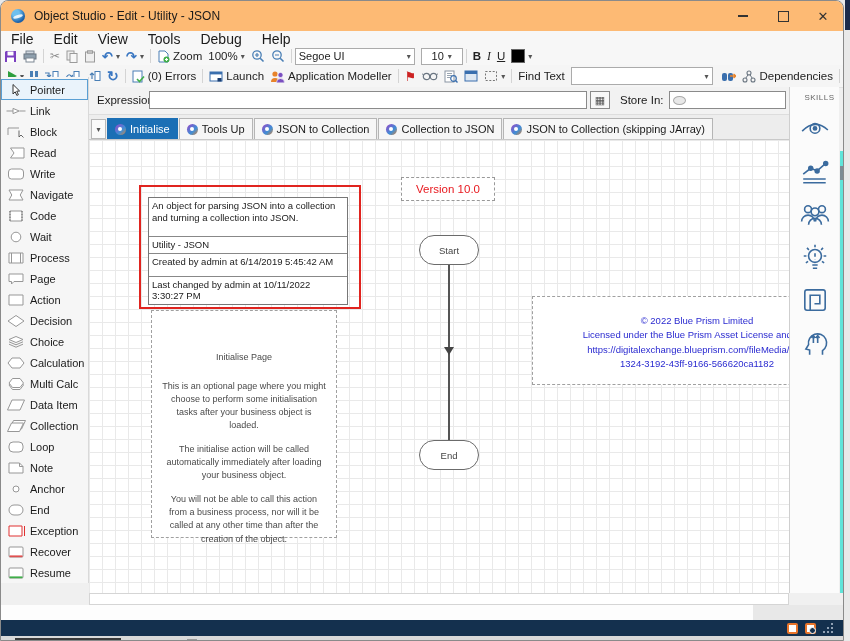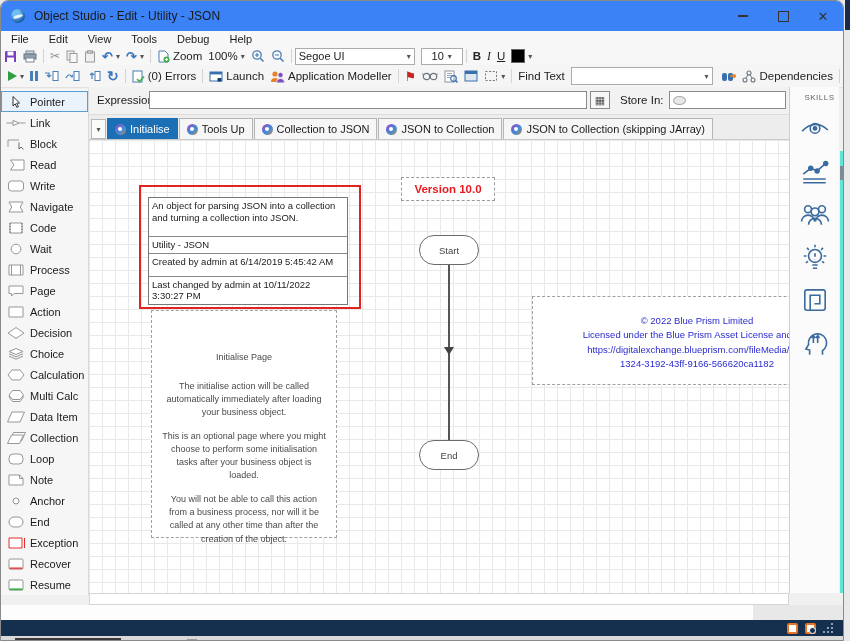--- a/index.html
+++ b/index.html
@@ -2,53 +2,53 @@
 <html><head>
 <meta charset="utf-8">
 <style>
   html,body{margin:0;padding:0;width:850px;height:641px;overflow:hidden;background:#e9e9e9;
     font-family:"Liberation Sans",sans-serif;-webkit-font-smoothing:antialiased;}
   .window{position:absolute;left:0;top:0;width:844px;height:641px;background:#f0f0f0;
     border:1px solid #8a8a8a;border-radius:8px 8px 0 0;box-sizing:border-box;overflow:hidden;}
   .behind-frag{position:absolute;left:845px;top:0;width:5px;height:30px;background:#1b2a4a;}
 
   
-  .titlebar{position:absolute;left:0;top:0;width:100%;height:30px;background:#3b82f6;display:flex;align-items:center;}
+  .titlebar{position:absolute;left:0;top:0;width:100%;height:30px;background:#fdba74;display:flex;align-items:center;}
   .app-icon{width:14px;height:14px;border-radius:50%;margin-left:10px;
     background:radial-gradient(circle at 35% 30%,#6fc0ef 0 25%,#1b5fa8 70%);position:relative;}
   .app-icon:after{content:"";position:absolute;left:2px;top:6px;width:10px;height:3px;border-radius:50%;background:rgba(255,255,255,.85);transform:rotate(-18deg);}
   .title-text{font-size:12px;color:#1a1a1a;margin-left:9px;}
   .win-controls{margin-left:auto;display:flex;height:100%;}
   .win-btn{width:40px;height:100%;display:flex;align-items:center;justify-content:center;color:#333;font-size:13px;}
   .min-glyph{width:10px;height:1.5px;background:#333;}
   .max-glyph{width:9px;height:9px;border:1.4px solid #333;}
 
   
-  .menubar{position:absolute;left:0;top:30px;width:100%;height:16px;background:#f7f7f7;display:flex;align-items:center;font-size:11px;color:#1a1a1a;}
+  .menubar{position:absolute;left:0;top:30px;width:100%;height:16px;background:#f7f7f7;display:flex;align-items:center;font-size:14px;color:#1a1a1a;}
   .menu-item{padding:0 10px;}
 
   
   .toolbar1{position:absolute;left:0;top:46px;width:100%;height:18px;background:#f7f7f7;display:flex;align-items:center;font-size:11.5px;color:#222;}
   .toolbar2{position:absolute;left:0;top:64px;width:100%;height:22px;background:#f5f5f5;display:flex;align-items:center;font-size:11.5px;color:#222;border-bottom:1px solid #e2e2e2;}
   .sep{width:1px;height:14px;background:#d4d4d4;margin:0 3px;flex:none;}
   .tb-btn{display:flex;align-items:center;gap:3px;padding:0 3px;height:100%;flex:none;}
   .caret{font-size:8px;color:#555;}
   .glyph-blue{color:#3a77c2;font-weight:bold;font-size:13px;line-height:1;}
   .glyph-gray{color:#8a8a8a;font-size:12px;line-height:1;}
   .combo{background:#fff;border:1px solid #ababab;height:15px;display:flex;align-items:center;font-size:11px;padding:0 3px;gap:4px;color:#222;}
   .swatch{width:12px;height:12px;background:#000;border:1px solid #666;}
   .play-tri{width:0;height:0;border-left:9px solid #2e9e3e;border-top:5.5px solid transparent;border-bottom:5.5px solid transparent;}
   .pause-bars{display:flex;gap:2px;}
   .pause-bars i{display:block;width:3px;height:10px;background:#4a7fb5;}
   .flag-glyph{color:#cc2222;font-size:13px;line-height:1;}
   .find-combo{background:#fff;border:1px solid #ababab;height:16px;width:243px;display:flex;align-items:center;justify-content:flex-end;padding:0 4px;}
   .label-txt{white-space:nowrap;}
 
   
-  .toolbox{position:absolute;left:0;top:88px;width:88px;height:506px;background:#f6f6f6;border-right:1px solid #d9d9d9;box-sizing:border-box;padding-top:2px;}
+  .toolbox{position:absolute;left:0;top:76px;width:88px;height:506px;background:#f6f6f6;border-right:1px solid #d9d9d9;box-sizing:border-box;padding-top:2px;}
   .tool{display:flex;align-items:center;height:21px;padding-left:4px;gap:4px;font-size:11px;color:#1a1a1a;border:1px solid transparent;box-sizing:border-box;}
   .tool.selected{border:1px solid #5a9fd4;background:#eaf3fb;}
   .tool svg{flex:none;}
 
   .exprbar{position:absolute;left:88px;top:86px;width:700px;height:28px;background:#f2f2f2;border-bottom:1px solid #ddd;box-sizing:border-box;}
   .expr-label{position:absolute;left:8px;top:7px;font-size:11.5px;color:#1a1a1a;}
   .expr-input{position:absolute;left:60px;top:4px;width:438px;height:18px;background:#fff;border:1px solid #8a8a8a;box-sizing:border-box;}
   .calc-btn{position:absolute;left:501px;top:4px;width:20px;height:18px;background:#f8f8f8;border:1px solid #8a8a8a;box-sizing:border-box;display:flex;align-items:center;justify-content:center;font-size:11px;color:#555;}
   .store-label{position:absolute;left:531px;top:7px;font-size:11.5px;color:#1a1a1a;}
   .store-input{position:absolute;left:580px;top:4px;width:117px;height:18px;background:#fff;border:1px solid #8a8a8a;box-sizing:border-box;display:flex;align-items:center;}
@@ -64,21 +64,21 @@
   .canvas{position:absolute;left:88px;top:138px;width:700px;height:454px;background:
     linear-gradient(#e9e9e9 1px,transparent 1px) 0 0/13px 13px,
     linear-gradient(90deg,#e9e9e9 1px,transparent 1px) 0 0/13px 13px,#fff;
     overflow:hidden;border-top:1px solid #c9c9c9;box-sizing:border-box;}
   .red-box{position:absolute;left:50px;top:45px;width:218px;height:120px;border:2px solid #e0241f;}
   .info-box{position:absolute;left:59px;top:57px;width:200px;background:#fff;border:1px solid #777;font-size:9.5px;color:#1a1a1a;box-sizing:border-box;}
   .info-cell{padding:2px 3px;border-top:1px solid #888;line-height:1.25;}
   .info-cell:first-child{border-top:none;}
   .info-desc{padding-bottom:12px;}
   .info-row{padding-bottom:8px;}
-  .version-box{position:absolute;left:312px;top:37px;width:94px;height:24px;background:#fff;border:1px dashed #999;display:flex;align-items:center;justify-content:center;font-size:11.5px;font-weight:bold;color:#e8191f;box-sizing:border-box;}
+  .version-box{position:absolute;left:312px;top:37px;width:94px;height:24px;background:#fff;border:1px dashed #999;display:flex;align-items:center;justify-content:center;font-size:11.5px;font-weight:normal;color:#e8191f;box-sizing:border-box;}
   .node{position:absolute;width:60px;height:30px;border:1.5px solid #6b6b6b;border-radius:15px;background:#fff;display:flex;align-items:center;justify-content:center;font-size:9.5px;color:#444;box-sizing:border-box;}
   .connector{position:absolute;left:359px;top:125px;width:1.5px;height:175px;background:#555;}
   .arrow-down{position:absolute;left:355px;top:207px;width:0;height:0;border-left:5px solid transparent;border-right:5px solid transparent;border-top:8px solid #444;}
   .note-box{position:absolute;left:62px;top:170px;width:186px;height:228px;background:#fff;border:1px dashed #a0a0a0;box-sizing:border-box;
     font-size:9px;color:#4a4a4a;text-align:center;padding:40px 10px 0 10px;line-height:1.45;}
   .note-box .para{margin-bottom:11px;}
   .note-title{margin-bottom:16px;}
   .license-box{position:absolute;left:443px;top:156px;width:330px;height:89px;background:#fff;border:1px dashed #a0a0a0;box-sizing:border-box;
     font-size:9.5px;color:#2a2ad0;text-align:center;padding-top:17px;line-height:1.5;}
 
@@ -512,25 +512,25 @@
     <div class="tab active">
         <span class="tab-ico"></span>
         <span>Initialise</span>
       </div>
     <div class="tab">
         <span class="tab-ico"></span>
         <span>Tools Up</span>
       </div>
     <div class="tab">
         <span class="tab-ico"></span>
-        <span>Collection to JSON</span>
+        <span>JSON to Collection</span>
       </div>
     <div class="tab">
         <span class="tab-ico"></span>
-        <span>JSON to Collection</span>
+        <span>Collection to JSON</span>
       </div>
     <div class="tab">
         <span class="tab-ico"></span>
         <span>JSON to Collection (skipping JArray)</span>
       </div>
   </div>
 
   <div class="canvas">
     <div class="red-box"></div>
     <div class="info-box">
@@ -548,22 +548,22 @@
     <div class="arrow-down"></div>
     <div class="node" style="left:330px;top:95px;">
         <span>Start</span>
       </div>
     <div class="node" style="left:330px;top:300px;">
         <span>End</span>
       </div>
 
     <div class="note-box">
       <div class="note-title">Initialise Page</div>
+      <div class="para">This is an optional page where you might choose to perform some initialisation tasks after your business object is loaded.</div>
       <div class="para">The initialise action will be called automatically immediately after loading your business object.</div>
-      <div class="para">This is an optional page where you might choose to perform some initialisation tasks after your business object is loaded.</div>
       <div class="para">You will not be able to call this action from a business process, nor will it be called at any other time than after the creation of the object.</div>
     </div>
 
     <div class="license-box">
       <div>© 2022 Blue Prism Limited</div>
       <div>Licensed under the Blue Prism Asset License and Sup</div>
       <div>https://digitalexchange.blueprism.com/fileMedia/dow</div>
       <div>1324-3192-43ff-9166-566620ca1182</div>
     </div>
   </div>

